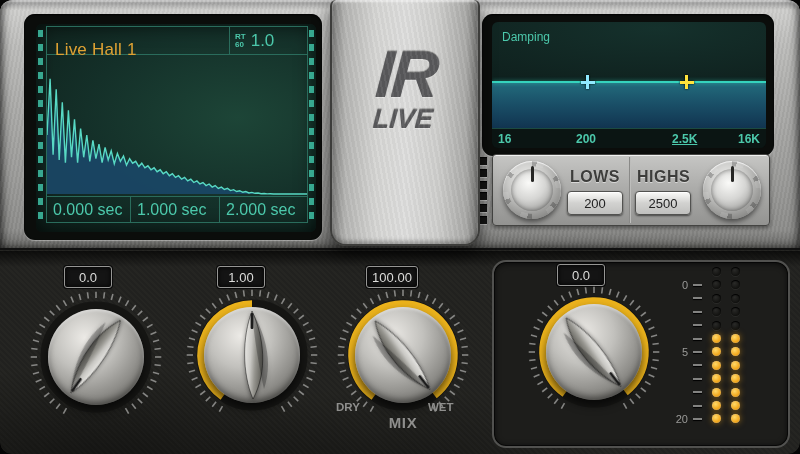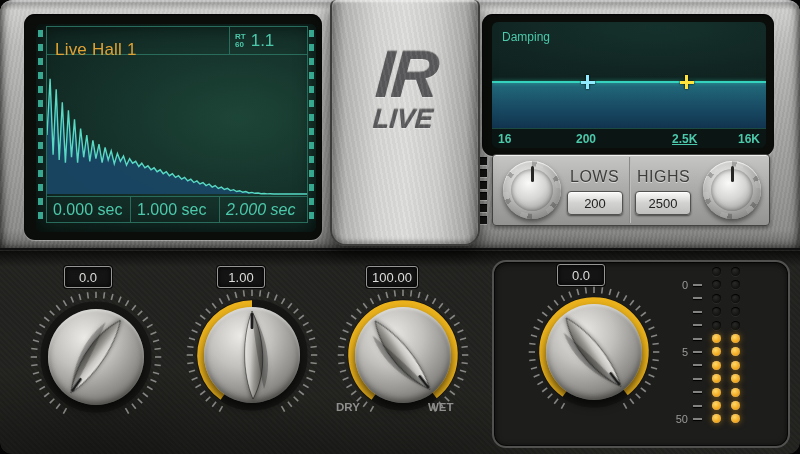--- a/index.html
+++ b/index.html
@@ -32,21 +32,21 @@
   .preset-name{flex:1;display:flex;align-items:center;padding-left:8px;color:#dfa233;font-size:17px;letter-spacing:.2px;margin-top:18px;}
   .rt-cell{width:78px;border-left:1px solid #2a6c5c;display:flex;align-items:center;justify-content:flex-start;padding-left:5px;gap:5px;}
   .rt-stack{display:flex;flex-direction:column;font-size:8px;line-height:8px;font-weight:bold;}
   .rt-value{font-size:17px;}
   .ir-graph{position:relative;height:142px;}
   .ir-graph svg{position:absolute;left:0;bottom:0;}
   .time-row{height:26px;display:flex;border-top:1px solid #2a6c5c;font-size:16px;}
   .time-cell{display:flex;align-items:center;padding-left:6px;}
   .time-cell:nth-child(1){width:83px;}
   .time-cell:nth-child(2){width:89px;border-left:1px solid #2a6c5c;}
-  .time-cell:nth-child(3){flex:1;border-left:1px solid #2a6c5c;font-style:italic;}
+  .time-cell:nth-child(3){flex:1;border-left:1px solid #2a6c5c;}
 
   
   .logo-tab{position:absolute;left:330px;top:0;width:150px;height:246px;border-radius:6px 6px 16px 16px;
     background:linear-gradient(90deg,#7e7e7c 0%,#b5b5b3 9%,#d6d6d4 30%,#dededd 50%,#cfcfcd 72%,#a9a9a7 92%,#6f6f6d 100%);
     border:2px solid #3d3d3b;border-top:none;
     box-shadow:0 8px 16px rgba(0,0,0,.6),inset 0 -3px 4px rgba(0,0,0,.3),inset 0 2px 2px rgba(255,255,255,.6);z-index:5;}
   .logo-tab::after{content:"";position:absolute;inset:0;border-radius:4px 4px 14px 14px;
     background:repeating-linear-gradient(80deg,rgba(255,255,255,.05) 0 2px,rgba(0,0,0,.03) 2px 5px);}
   .logo{position:absolute;left:0;top:44px;width:100%;text-align:center;font-style:italic;font-weight:bold;color:#59595b;transform:skewX(-4deg);}
   .logo-ir{font-size:66px;line-height:60px;letter-spacing:-3px;text-shadow:0 1px 0 rgba(255,255,255,.3),0 -1px 1px rgba(0,0,0,.45);}
@@ -68,21 +68,21 @@
   
   .sprockets{position:absolute;left:478px;top:157px;width:10px;height:68px;}
   .sprocket{position:absolute;left:0;width:9px;height:8px;background:#151514;box-shadow:0 1px 0 rgba(255,255,255,.4),inset 0 1px 1px #000;}
 
   
   .eq-panel{position:absolute;left:492px;top:154px;width:278px;height:72px;border-radius:4px;
     background:linear-gradient(180deg,#c6c6c4,#adadab 45%,#939391 100%);
     border:1px solid #44444 2;border:1px solid #444442;
     box-shadow:inset 0 1px 0 rgba(255,255,255,.75),0 2px 4px rgba(0,0,0,.45);}
   .eq-divider{position:absolute;left:136px;top:2px;width:2px;height:66px;background:linear-gradient(90deg,#6f6f6d,#d8d8d6);}
-  .eq-label{position:absolute;font-size:16px;font-weight:normal;color:#3d3d3b;letter-spacing:.5px;text-shadow:0 1px 0 rgba(255,255,255,.5);}
+  .eq-label{position:absolute;font-size:16px;font-weight:bold;color:#3d3d3b;letter-spacing:.5px;text-shadow:0 1px 0 rgba(255,255,255,.5);}
   .eq-btn{position:absolute;width:56px;height:24px;border-radius:4px;border:1px solid #525250;
     background:linear-gradient(180deg,#fbfbf9,#d2d2d0 50%,#c0c0be);
     box-shadow:0 1px 2px rgba(0,0,0,.55),inset 0 1px 0 #fff;
     font-size:13px;color:#222;display:flex;align-items:center;justify-content:center;cursor:pointer;}
   .sknob{position:absolute;width:58px;height:58px;border-radius:50%;
     background:radial-gradient(circle at 42% 33%,#f4f4f2,#c9c9c7 38%,#8e8e8c 75%,#585856 100%);
     box-shadow:0 3px 5px rgba(0,0,0,.5),inset 0 1px 1px rgba(255,255,255,.8);}
   .sknob::after{content:"";position:absolute;inset:0;border-radius:50%;
     background:repeating-conic-gradient(rgba(0,0,0,.22) 0deg 10deg,rgba(255,255,255,.10) 10deg 26deg,rgba(0,0,0,0) 26deg 60deg);
     -webkit-mask:radial-gradient(circle,transparent 57%,#000 59%);mask:radial-gradient(circle,transparent 57%,#000 59%);}
@@ -134,21 +134,21 @@
     <div class="dash-strip" style="left:2px;top:6px;height:196px;"></div>
     <div class="dash-strip" style="left:273px;top:6px;height:196px;"></div>
     <div class="ir-content">
       <div class="ir-header">
         <div class="preset-name">Live Hall 1</div>
         <div class="rt-cell teal">
           <div class="rt-stack">
             <span>RT</span>
             <span>60</span>
           </div>
-          <div class="rt-value">1.1</div>
+          <div class="rt-value">1.0</div>
         </div>
       </div>
       <div class="ir-graph">
         <svg id="wave-svg" width="260" height="141">
             <polygon points="0,139 0.0,80.0 3.1,23.7 6.1,99.7 9.2,34.2 12.2,104.9 15.3,47.3 18.4,107.6 21.4,55.2 24.5,102.3 27.5,64.3 30.6,107.6 33.6,73.5 36.7,102.3 39.8,80.0 42.8,106.3 45.9,85.3 48.9,103.6 52.0,89.2 55.1,107.6 58.1,92.5 61.2,104.9 64.2,95.8 67.3,108.9 70.4,98.4 73.4,106.3 76.5,101.0 79.5,110.2 82.6,103.6 85.6,108.2 88.7,106.3 91.8,111.5 94.8,108.2 97.9,112.8 100.9,110.8 104.0,114.8 107.1,112.8 110.1,116.7 113.2,114.8 116.2,118.7 119.3,116.7 122.4,120.7 125.4,118.7 128.5,122.4 131.5,120.7 134.6,124.2 137.6,122.4 140.7,125.9 143.8,124.2 146.8,127.5 149.9,125.9 152.9,129.0 156.0,127.5 159.1,130.6 162.1,129.0 165.2,132.1 168.2,130.6 171.3,133.4 174.4,132.1 177.4,134.5 180.5,133.4 183.5,135.6 186.6,134.7 189.6,136.5 192.7,135.7 195.8,137.3 198.8,136.6 201.9,138.0 204.9,137.4 208.0,138.3 211.1,138.0 214.1,138.7 217.2,138.5 220.2,138.9 223.3,138.7 226.4,139.0 229.4,139.0 232.5,139.0 235.5,139.0 238.6,139.0 241.6,139.0 244.7,139.0 247.8,139.0 250.8,139.0 253.9,139.0 256.9,139.0 260.0,139.0 260,139" fill="#1a4766" opacity="0.92"></polygon>
             <polyline points="0.0,80.0 3.1,23.7 6.1,99.7 9.2,34.2 12.2,104.9 15.3,47.3 18.4,107.6 21.4,55.2 24.5,102.3 27.5,64.3 30.6,107.6 33.6,73.5 36.7,102.3 39.8,80.0 42.8,106.3 45.9,85.3 48.9,103.6 52.0,89.2 55.1,107.6 58.1,92.5 61.2,104.9 64.2,95.8 67.3,108.9 70.4,98.4 73.4,106.3 76.5,101.0 79.5,110.2 82.6,103.6 85.6,108.2 88.7,106.3 91.8,111.5 94.8,108.2 97.9,112.8 100.9,110.8 104.0,114.8 107.1,112.8 110.1,116.7 113.2,114.8 116.2,118.7 119.3,116.7 122.4,120.7 125.4,118.7 128.5,122.4 131.5,120.7 134.6,124.2 137.6,122.4 140.7,125.9 143.8,124.2 146.8,127.5 149.9,125.9 152.9,129.0 156.0,127.5 159.1,130.6 162.1,129.0 165.2,132.1 168.2,130.6 171.3,133.4 174.4,132.1 177.4,134.5 180.5,133.4 183.5,135.6 186.6,134.7 189.6,136.5 192.7,135.7 195.8,137.3 198.8,136.6 201.9,138.0 204.9,137.4 208.0,138.3 211.1,138.0 214.1,138.7 217.2,138.5 220.2,138.9 223.3,138.7 226.4,139.0 229.4,139.0 232.5,139.0 235.5,139.0 238.6,139.0 241.6,139.0 244.7,139.0 247.8,139.0 250.8,139.0 253.9,139.0 256.9,139.0 260.0,139.0" fill="none" stroke="#58d9c4" stroke-width="1.4"></polyline>
           </svg>
       </div>
       <div class="time-row teal">
         <div class="time-cell">0.000 sec</div>
@@ -462,20 +462,21 @@
     </defs>
     <path d="M48,4 C60,30 64,64 49,92 C38,66 38,30 48,4 Z" fill="url(#bladeGrad)" stroke="rgba(0,0,0,0.45)" stroke-width="1"></path>
     <path d="M48,4 C64,32 68,58 60,82 C55,60 50,30 48,4 Z" fill="rgba(20,20,20,0.30)"></path>
     <rect x="46.6" y="6" width="2.8" height="16" rx="1" fill="#1c1c1c"></rect>
   </svg>
 </div>
   </div>
 
   <div class="mini-label" style="left:336px;top:401px;">DRY</div>
   <div class="mini-label" style="left:428px;top:401px;">WET</div>
+  <div class="knob-label" style="left:343px;top:414px;width:120px;">MIX</div>
 
   <div class="meter" id="meter">
       <div class="led off" style="left: 44px; top: 3px;"></div>
       <div class="led off" style="left: 63px; top: 3px;"></div>
       <div class="meter-dash" style="top: 19.9px;"></div>
       <div class="meter-label" style="top: 14.9px;">0</div>
       <div class="led off" style="left: 44px; top: 16.4px;"></div>
       <div class="led off" style="left: 63px; top: 16.4px;"></div>
       <div class="meter-dash" style="top: 33.3px;"></div>
       <div class="led off" style="left: 44px; top: 29.8px;"></div>
@@ -499,18 +500,18 @@
       <div class="meter-dash" style="top: 113.7px;"></div>
       <div class="led on" style="left: 44px; top: 110.2px;"></div>
       <div class="led on" style="left: 63px; top: 110.2px;"></div>
       <div class="meter-dash" style="top: 127.1px;"></div>
       <div class="led on" style="left: 44px; top: 123.6px;"></div>
       <div class="led on" style="left: 63px; top: 123.6px;"></div>
       <div class="meter-dash" style="top: 140.5px;"></div>
       <div class="led on" style="left: 44px; top: 137px;"></div>
       <div class="led on" style="left: 63px; top: 137px;"></div>
       <div class="meter-dash" style="top: 153.9px;"></div>
-      <div class="meter-label" style="top: 148.9px;">50</div>
+      <div class="meter-label" style="top: 148.9px;">20</div>
       <div class="led on" style="left: 44px; top: 150.4px;"></div>
       <div class="led on" style="left: 63px; top: 150.4px;"></div>
     </div>
 
 </div>
 
 </body></html>

